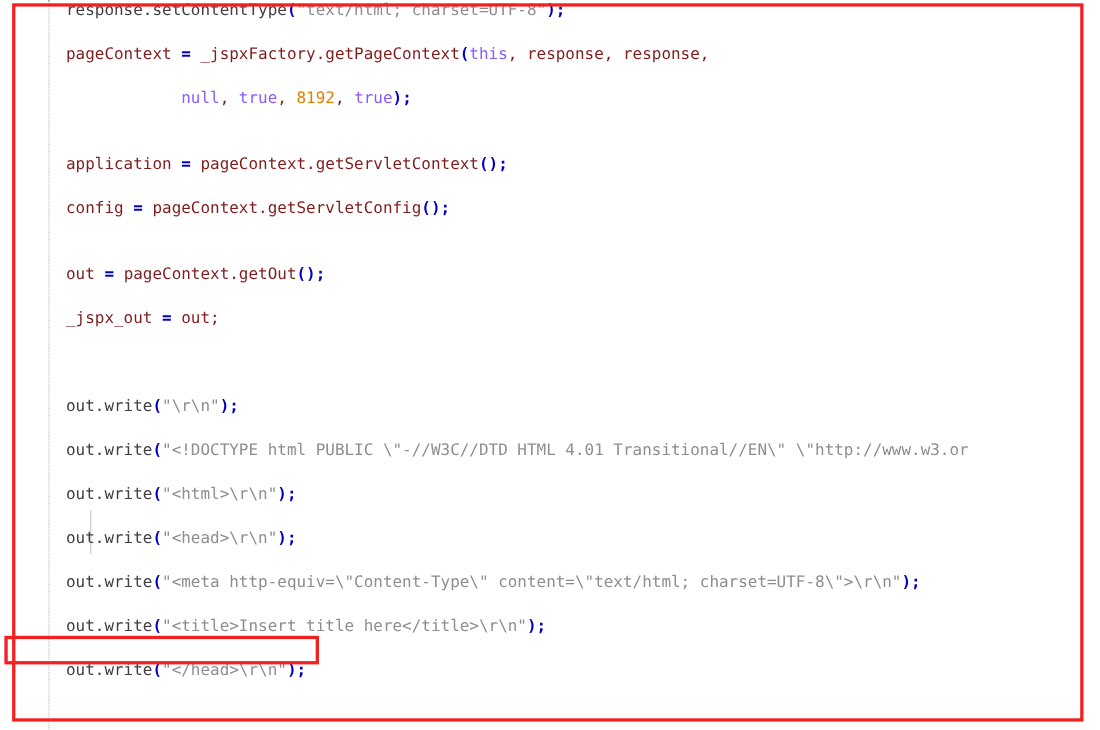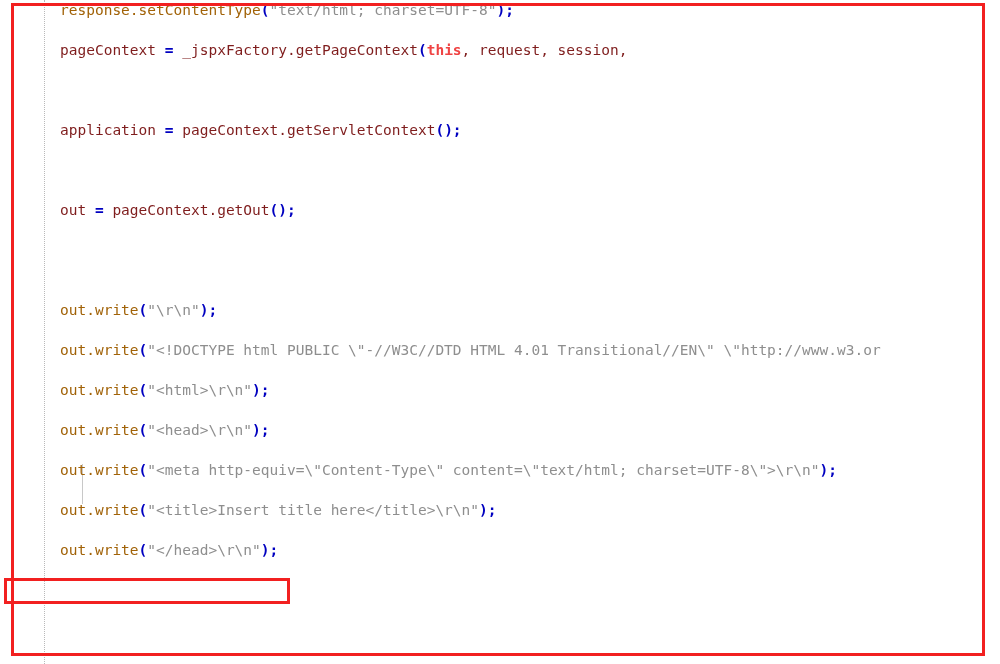--- a/index.html
+++ b/index.html
@@ -58,24 +58,24 @@
   }
   .line .txt {
     position: absolute;
     left: 60px;
     top: 0;
     white-space: pre;
   }
 
   
   .t-plain   { color: #7f1d1d; }
-  .t-dark    { color: #a16207; }
+  .t-dark    { color: #404040; }
   .t-str     { color: #8e8e8e; }
   .t-punc    { color: #0000c0; font-weight: bold; }
-  .t-kw      { color: #ef4444; font-weight: bold; }
+  .t-kw      { color: #8b5cf6; font-weight: normal; }
   .t-num     { color: #e08000; }
   .t-op      { color: #0000c0; font-weight: bold; }
 
   
   .red-outer {
     position: absolute;
     left: 11px;
     top: 3px;
     width: 974px;
     height: 653px;
@@ -100,30 +100,33 @@
 
 <div id="editor">
 
   <div class="guide-dotted" style="left:44px;"></div>
   <div class="guide-indent" style="left:82px; top:464px; height:40px;"></div>
 
   <div class="code">
 
     <div class="line" style="top:0px;"><span class="txt"><span class="t-dark">response.setContentType</span><span class="t-punc">(</span><span class="t-str">"text/html; charset=UTF-8"</span><span class="t-punc">);</span></span></div>
 
-    <div class="line" style="top:20px;"><span class="txt"><span class="t-plain">pageContext </span><span class="t-op">= </span><span class="t-plain">_jspxFactory.getPageContext</span><span class="t-punc">(</span><span class="t-kw">this</span><span class="t-plain">, request, session,</span></span></div>
+    <div class="line" style="top:20px;"><span class="txt"><span class="t-plain">pageContext </span><span class="t-op">= </span><span class="t-plain">_jspxFactory.getPageContext</span><span class="t-punc">(</span><span class="t-kw">this</span><span class="t-plain">, response, response,</span></span></div>
 
+    <div class="line" style="top:40px;"><span class="txt"><span class="t-plain">            </span><span class="t-kw">null</span><span class="t-plain">, </span><span class="t-kw">true</span><span class="t-plain">, </span><span class="t-num">8192</span><span class="t-plain">, </span><span class="t-kw">true</span><span class="t-punc">);</span></span></div>
 
 
     <div class="line" style="top:80px;padding-left:41px;"><span class="txt"><span class="t-plain">application </span><span class="t-op">= </span><span class="t-plain">pageContext.getServletContext</span><span class="t-punc">();</span></span></div>
 
+    <div class="line" style="top:100px;"><span class="txt"><span class="t-plain">config </span><span class="t-op">= </span><span class="t-plain">pageContext.getServletConfig</span><span class="t-punc">();</span></span></div>
 
 
     <div class="line" style="top:140px;text-decoration:underline;"><span class="txt"><span class="t-plain">out </span><span class="t-op">= </span><span class="t-plain">pageContext.getOut</span><span class="t-punc">();</span></span></div>
 
+    <div class="line" style="top:160px;"><span class="txt"><span class="t-plain">_jspx_out </span><span class="t-op">= </span><span class="t-plain">out;</span></span></div>
 
     <div class="line" style="top:180px;"><span class="txt"></span></div>
 
     <div class="line" style="top:200px;"><span class="txt"><span class="t-dark">out.write</span><span class="t-punc">(</span><span class="t-str">"\r\n"</span><span class="t-punc">);</span></span></div>
 
     <div class="line" style="top:220px;"><span class="txt"><span class="t-dark">out.write</span><span class="t-punc">(</span><span class="t-str">"&lt;!DOCTYPE html PUBLIC \"-//W3C//DTD HTML 4.01 Transitional//EN\" \"http://www.w3.or</span></span></div>
 
     <div class="line" style="top:240px;"><span class="txt"><span class="t-dark">out.write</span><span class="t-punc">(</span><span class="t-str">"&lt;html&gt;\r\n"</span><span class="t-punc">);</span></span></div>
 
     <div class="line" style="top:260px;"><span class="txt"><span class="t-dark">out.write</span><span class="t-punc">(</span><span class="t-str">"&lt;head&gt;\r\n"</span><span class="t-punc">);</span></span></div>

